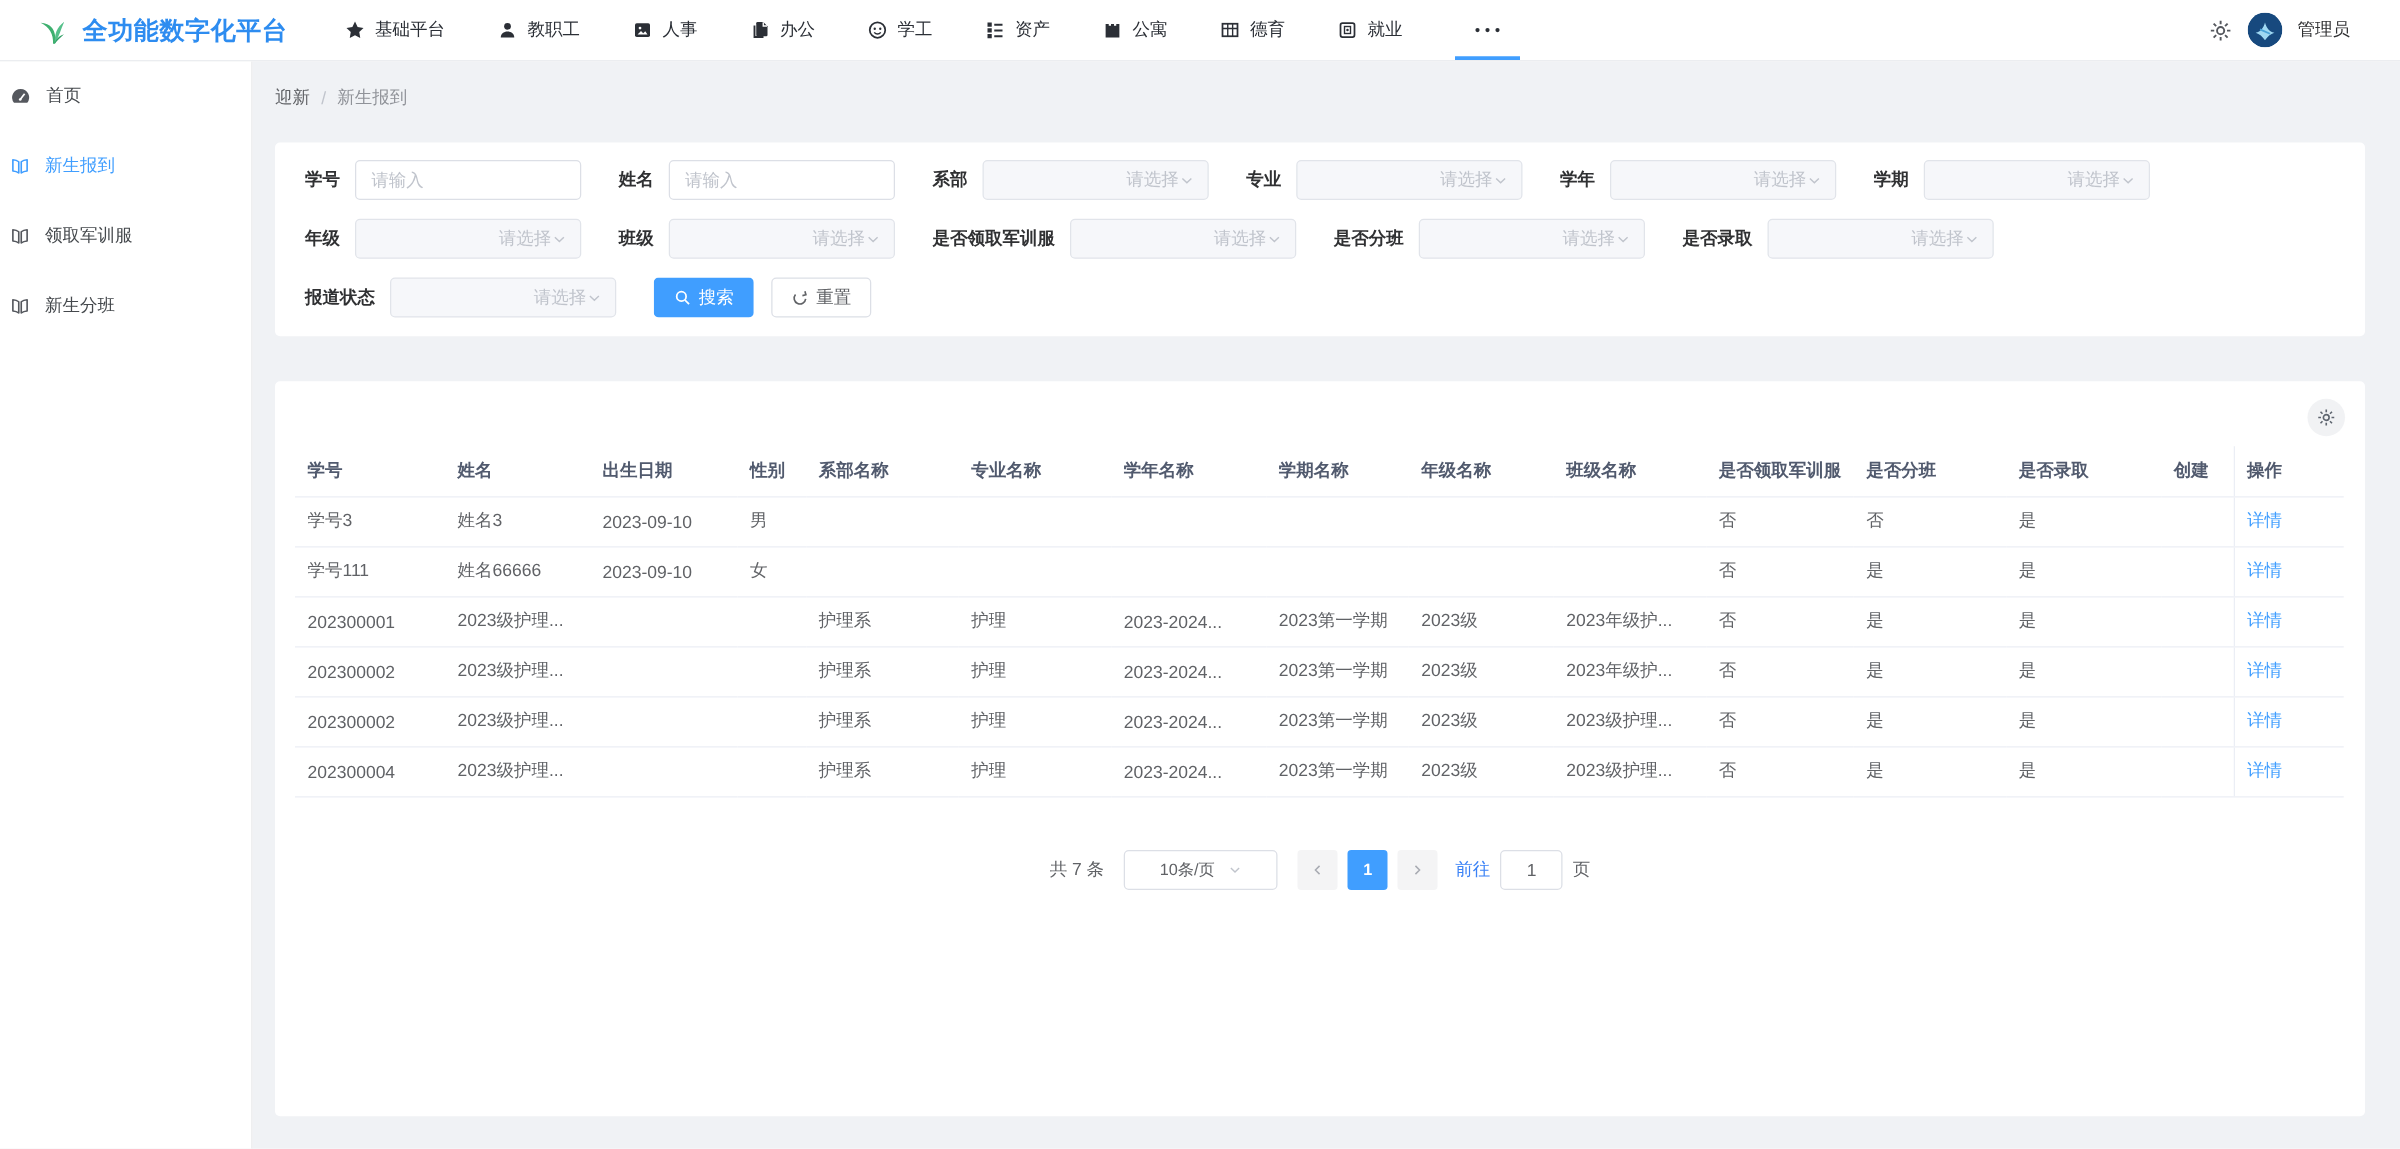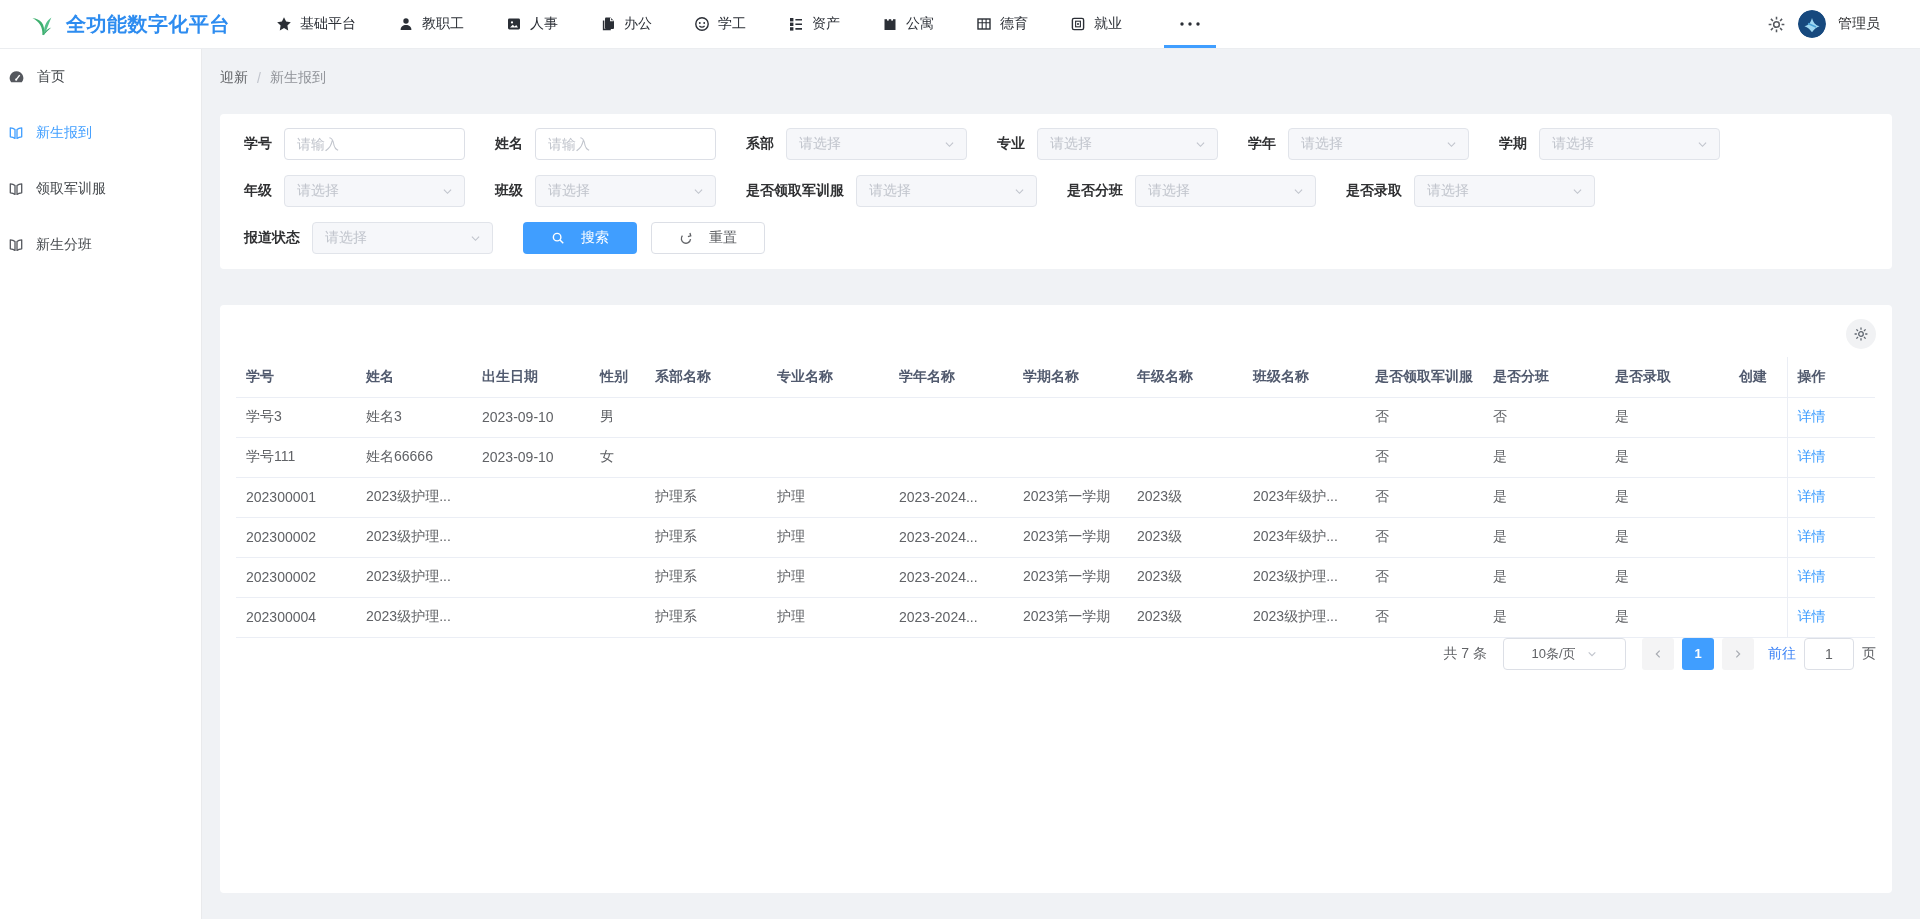--- a/index.html
+++ b/index.html
@@ -39,39 +39,39 @@
   .card { background:#fff; border-radius:4px; }
 
   
   .filter-card { padding:14px 20px 0 24px; margin-bottom:36px; }
   .filter-flow { display:flex; flex-wrap:wrap; align-items:center; }
   .form-item { display:inline-flex; align-items:center; margin:0 30px 15px 0; }
   .form-item label { font-weight:700; color:#303133; margin-right:12px; white-space:nowrap; }
   .control { width:181px; height:32px; border:1px solid #dcdfe6; border-radius:4px; font-size:14px; }
   .text-input { padding:0 12px; color:#606266; background:#fff; outline:none; font-family:inherit; }
   .text-input::placeholder { color:#c0c4cc; }
-  .select-box { display:flex; align-items:center; justify-content:space-between; padding:0 10px 0 12px; background:#f6f7fa; border-color:#e1e4ea; cursor:pointer; }
+  .select-box { display:flex; align-items:center; justify-content:flex-end; padding:0 10px 0 12px; background:#f6f7fa; border-color:#e1e4ea; cursor:pointer; }
   .select-box .ph { color:#c0c4cc; }
   .select-box .icon { color:#c0c4cc; }
-  .btn { display:inline-flex; align-items:center; gap:16px; height:32px; padding:0 27px; border-radius:4px; font-size:14px; cursor:pointer; border:1px solid transparent; font-family:inherit; }
+  .btn { display:inline-flex; align-items:center; gap:6px; height:32px; padding:0 15px; border-radius:4px; font-size:14px; cursor:pointer; border:1px solid transparent; font-family:inherit; }
   .btn.primary { background:#409eff; color:#fff; }
   .btn.plain { background:#fff; color:#606266; border-color:#dcdfe6; margin-left:14px; }
 
   
   .table-card { position:relative; height:588px; padding:52px 16px 0 16px; }
   .gear-btn { position:absolute; top:14px; right:16px; width:30px; height:30px; border-radius:50%; background:#f1f2f4; border:none; display:flex; align-items:center; justify-content:center; color:#5f6670; cursor:pointer; }
   table { border-collapse:collapse; table-layout:fixed; width:1639px; }
   th, td { height:40px; padding:0 10px; text-align:left; font-size:14px; white-space:nowrap; overflow:hidden; border-bottom:1px solid #ebeef5; }
   th { color:#515a6e; font-weight:700; }
   td { color:#606266; }
   .op-col { border-left:1px solid #ebeef5; }
   .link { color:#409eff; text-decoration:none; cursor:pointer; }
 
   
-  .pagination { display:flex; align-items:center; justify-content:flex-end; gap:0; }
+  .pagination { display:flex; align-items:center; justify-content:center; margin-top:42px; gap:0; }
   .pg-total { color:#606266; margin-right:16px; }
   .pg-size { width:123px; height:32px; border:1px solid #dcdfe6; border-radius:4px; background:#fff; display:flex; align-items:center; justify-content:center; gap:10px; color:#606266; font-size:13px; cursor:pointer; margin-right:16px; }
   .pg-size .icon { color:#c0c4cc; }
   .pg-btn { width:32px; height:32px; border:none; border-radius:3px; background:#f4f4f5; color:#a8abb2; display:flex; align-items:center; justify-content:center; cursor:pointer; margin-right:8px; font-family:inherit; }
   .pg-btn.current { background:#409eff; color:#fff; font-size:13px; font-weight:700; }
   .pg-goto { color:#3b82f6; margin:0 8px 0 6px; }
   .pg-input { width:50px; height:32px; border:1px solid #dcdfe6; border-radius:4px; text-align:center; color:#606266; font-size:14px; outline:none; margin-right:8px; font-family:inherit; }
   .pg-unit { color:#606266; }
 </style>
 </head>

